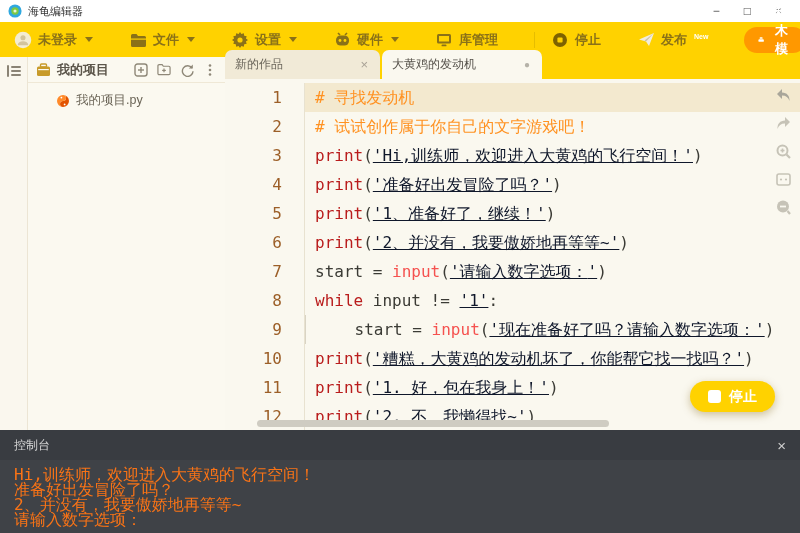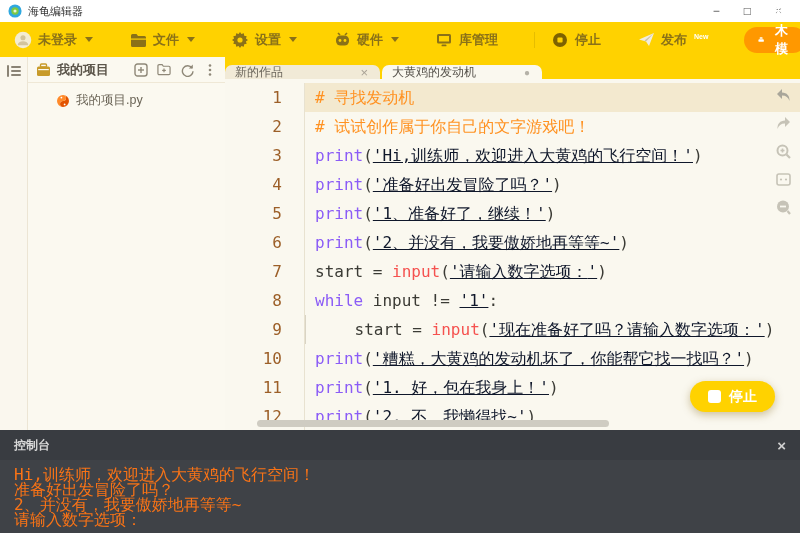--- a/index.html
+++ b/index.html
@@ -36,37 +36,37 @@
   .sb-header { display:flex; align-items:center; height:26px; padding:0 8px; border-bottom:1px solid #efe8d6; }
   .sb-title { font-size:13px; color:#5c564b; margin-left:6px; flex:1;font-weight:bold; }
   .sb-actions { display:flex; align-items:center; gap:9px; }
   .sb-actions .sb-ic { display:inline-flex; width:14px; height:14px; cursor:pointer; }
   .file-row { display:flex; align-items:center; gap:6px; padding:9px 0 0 28px; cursor:pointer; }
   .file-row .fname { font-size:12.5px; color:#6b6557; }
 
   
   .editor-col { flex:1; display:flex; flex-direction:column; position:relative; min-width:0; }
   .tabbar { height:22px; background:#ffd200; display:flex; align-items:flex-end; }
-  .tab { height:14px; display:flex; align-items:center; font-size:12px; padding:0 10px;
+  .tab { height:29px; display:flex; align-items:center; font-size:12px; padding:0 10px;
     border-radius:7px 7px 0 0; cursor:pointer; }
   .tab.inactive { background:#f1ead7; color:#6a655a; width:155px; }
   .tab.active { background:#faf8ef; color:#55514a; width:160px; margin-left:2px; }
   .tab .tab-label { flex:1; white-space:nowrap; overflow:hidden; }
   .tab .tab-close { color:#a9a296; font-size:13px; padding:0 2px; }
   .tab .tab-dirty { color:#b5b2a8; font-size:10px; padding:0 2px; }
 
   .editor { flex:1; background:#faf8ef; position:relative; overflow:hidden; padding-top:4px;
     font-family:"DejaVu Sans Mono","Liberation Mono",monospace; }
   .code-line { display:flex; height:29px; line-height:29px; font-size:16px; }
   .ln { width:80px; flex:none; text-align:right; padding-right:22px; color:#9c5f28;
     border-right:1px solid #e8e2d0; }
   .ct { flex:1; padding-left:10px; white-space:pre; overflow:hidden; color:#3b3b35; }
   .code-line.hl .ct { background:#f3e9cf; }
   .tok-cm { color:#ff9222; }
-  .tok-kw { color:#8b5cf6; }
+  .tok-kw { color:#b91c1c; }
   .tok-fn { color:#f5524f; }
   .tok-st { color:#0f172a;text-decoration:underline; }
   .tok-pl { color:#3b3b35; }
   .indent-guide { border-left:1px solid #d9d4c4; }
 
   .edit-tools { position:absolute; top:8px; right:8px; display:flex; flex-direction:column;
     align-items:center; gap:11px; }
   .edit-tools .et { width:17px; height:17px; cursor:pointer; }
 
   .hscrollbar { position:absolute; left:32px; bottom:3px; width:352px; height:7px;
@@ -74,21 +74,21 @@
 
   .stop-float { position:absolute; right:25px; bottom:18px; background:#ffd200; border:none;
     border-radius:16px; height:31px; padding:0 18px; display:flex; align-items:center; gap:8px;
     box-shadow:0 3px 8px rgba(120,90,0,.35); cursor:pointer; }
   .stop-float .sq { width:13px; height:13px; background:#ffffff; border-radius:3px; }
   .stop-float .lbl { color:#ffffff; font-size:14px; font-weight:bold;
     font-family:"Liberation Sans","DejaVu Sans",sans-serif; }
 
   
   .console { position:absolute; left:0; right:0; top:430px; height:103px; background:#3f4247; }
-  .console-header { height:22px; display:flex; align-items:center; padding:15px 14px; background:#393c41;font-weight:bold; }
+  .console-header { height:22px; display:flex; align-items:center; padding:15px 14px; background:#393c41; }
   .console-title { color:#d8d8d8; font-size:12px; flex:1; }
   .console-close { color:#cfcfcf; font-size:15px; cursor:pointer; line-height:1; }
   .console-body { padding:7px 26px 0 14px; font-family:"DejaVu Sans Mono","Liberation Mono",monospace;
     font-size:16px; line-height:15px; color:#f97316; }
 </style>
 </head>
 <body>
 
 <div class="app">
 

